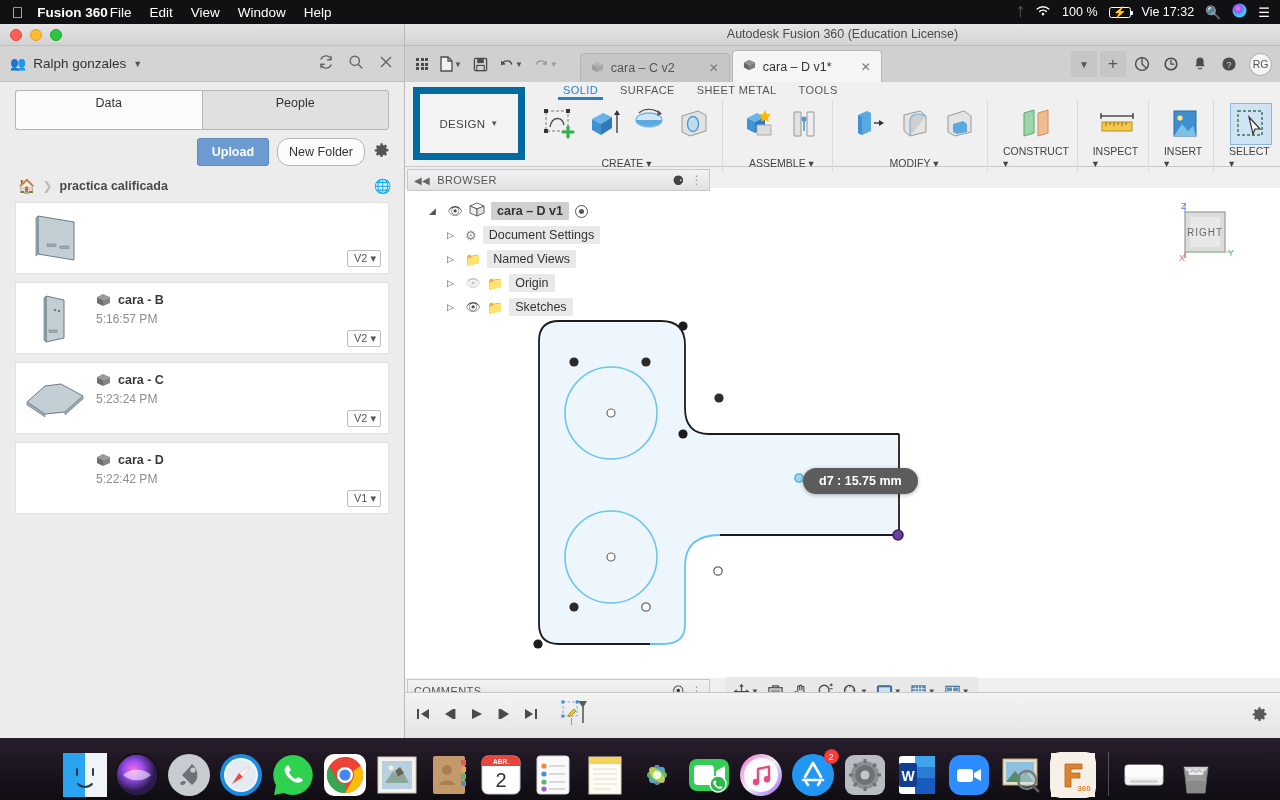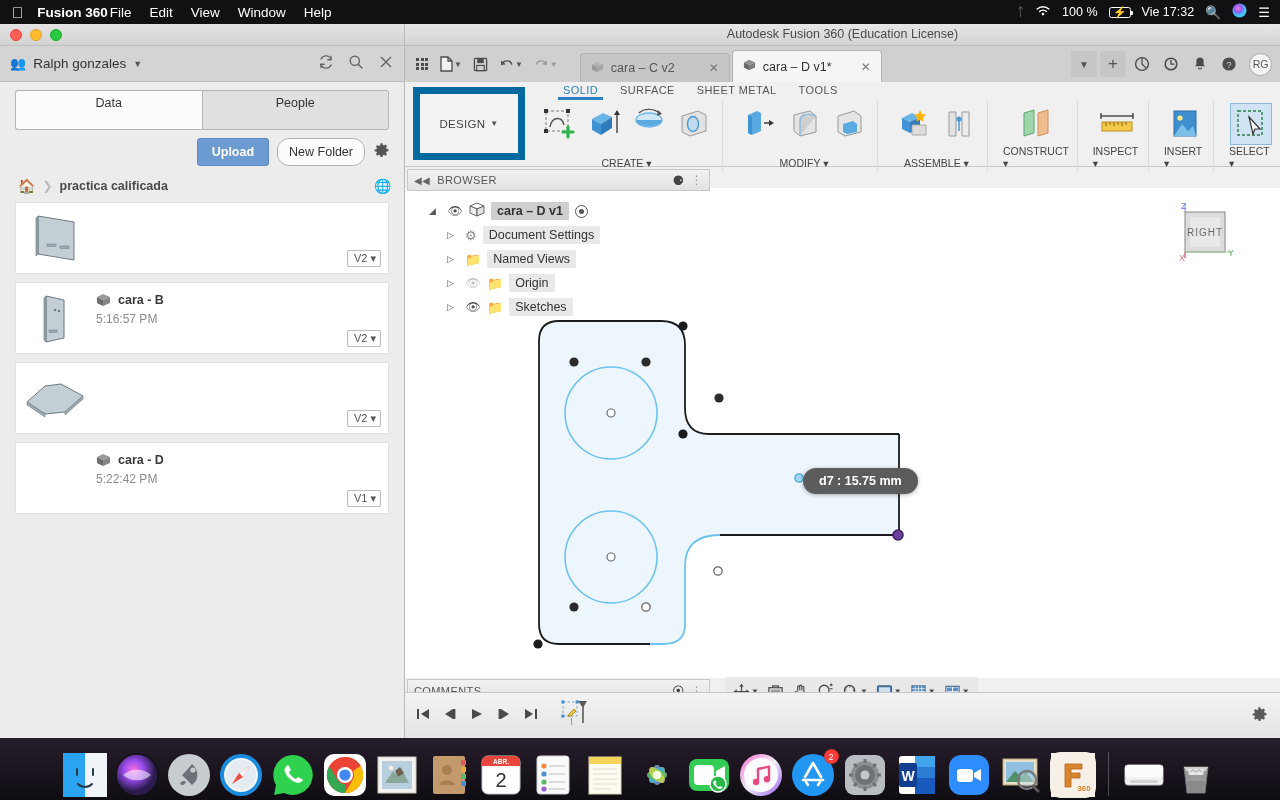--- a/index.html
+++ b/index.html
@@ -377,20 +377,33 @@
         <div class="dp-ver"><span>V2</span> ▾</div>
       </div>
 
       <div class="dp-item">
         <div class="dp-thumb">
           <svg width="72" height="52" viewBox="0 0 72 52">
             <polygon points="8,30 26,14 42,12 64,24 46,40 26,42" fill="#c3ced5" stroke="#6d7b83" stroke-width="1"></polygon>
             <polygon points="8,30 26,42 26,45 8,33" fill="#9dabb3" stroke="#6d7b83" stroke-width=".6"></polygon>
             <polygon points="46,40 64,24 64,27 46,43" fill="#9dabb3" stroke="#6d7b83" stroke-width=".6"></polygon>
           </svg>
+        </div>
+        <div class="dp-meta">
+          <div class="dp-name">
+            <span class="cube-ico">
+              <svg width="15" height="14" viewBox="0 0 15 14">
+                  <polygon points="1,4 7,1 14,4 7,7" fill="#9a9a9a"></polygon>
+                  <polygon points="1,4 7,7 7,13 1,10" fill="#6d6d6d"></polygon>
+                  <polygon points="14,4 7,7 7,13 14,10" fill="#858585"></polygon>
+                </svg>
+            </span>
+            <span>cara - C</span>
+          </div>
+          <div class="dp-time">5:23:24 PM</div>
         </div>
         <div class="dp-ver"><span>V2</span> ▾</div>
       </div>
 
       <div class="dp-item">
         <div class="dp-thumb"></div>
         <div class="dp-meta">
           <div class="dp-name">
             <span class="cube-ico">
               <svg width="15" height="14" viewBox="0 0 15 14">
@@ -563,63 +576,63 @@
                   </svg>
               </div>
             </div>
             <div class="grp-label"><span>CREATE</span> ▾</div>
           </div>
 
           <div class="grp">
             <div class="grp-icons">
               <div class="cmd">
                 <svg width="36" height="34" viewBox="0 0 36 34">
-                    <polygon points="7,8 16,4 20,6 20,24 11,28 7,26" fill="#5aa9e0"></polygon>
-                    <polygon points="7,8 11,10 11,28 7,26" fill="#3f93d4"></polygon>
-                    <path d="M23 16h8" stroke="#333" stroke-width="1.4"></path>
-                    <path d="M33 16l-5 3v-6z" fill="#333"></path>
-                  </svg>
-              </div>
-              <div class="cmd">
-                <svg width="36" height="34" viewBox="0 0 36 34">
-                    <polygon points="8,8 24,4 30,9 30,25 14,29 8,24" fill="#e4e4e4" stroke="#999"></polygon>
-                    <path d="M14 29V14c0-6 7-9 16-5" fill="#cfcfcf" stroke="#8ab8dc" stroke-width="1.4"></path>
-                  </svg>
-              </div>
-              <div class="cmd">
-                <svg width="36" height="34" viewBox="0 0 36 34">
-                    <polygon points="7,9 23,4 30,9 30,25 14,29 7,25" fill="#e4e4e4" stroke="#999"></polygon>
-                    <polygon points="12,17 22,14 26,17 26,25 16,27 12,25" fill="#5aa9e0"></polygon>
-                  </svg>
-              </div>
-            </div>
-            <div class="grp-label"><span>MODIFY</span> ▾</div>
-          </div>
-
-          <div class="grp">
-            <div class="grp-icons">
-              <div class="cmd">
-                <svg width="36" height="34" viewBox="0 0 36 34">
                     <polygon points="6,11 16,6 24,10 14,15" fill="#6ab4e8"></polygon>
                     <polygon points="6,11 14,15 14,26 6,22" fill="#3f93d4"></polygon>
                     <polygon points="24,10 14,15 14,26 24,21" fill="#2f7bbd"></polygon>
                     <polygon points="16,18 30,18 30,28 16,28" fill="#dcdcdc" stroke="#aaa"></polygon>
                     <path d="M24 3l1.8 4 4.2.6-3 3 .7 4.2L24 12.8 20.3 14.8l.7-4.2-3-3 4.2-.6z" fill="#ffb400"></path>
                   </svg>
               </div>
               <div class="cmd">
                 <svg width="36" height="34" viewBox="0 0 36 34">
                     <path d="M8 5h7v24H8z" fill="#e2e2e2" stroke="#999"></path>
                     <path d="M21 5h7v24h-7z" fill="#ededed" stroke="#999"></path>
                     <circle cx="18" cy="12" r="2.6" fill="#4e9ad0"></circle>
                     <path d="M18 14v10" stroke="#4e9ad0" stroke-width="1.6"></path>
                   </svg>
               </div>
             </div>
             <div class="grp-label"><span>ASSEMBLE</span> ▾</div>
+          </div>
+
+          <div class="grp">
+            <div class="grp-icons">
+              <div class="cmd">
+                <svg width="36" height="34" viewBox="0 0 36 34">
+                    <polygon points="7,8 16,4 20,6 20,24 11,28 7,26" fill="#5aa9e0"></polygon>
+                    <polygon points="7,8 11,10 11,28 7,26" fill="#3f93d4"></polygon>
+                    <path d="M23 16h8" stroke="#333" stroke-width="1.4"></path>
+                    <path d="M33 16l-5 3v-6z" fill="#333"></path>
+                  </svg>
+              </div>
+              <div class="cmd">
+                <svg width="36" height="34" viewBox="0 0 36 34">
+                    <polygon points="8,8 24,4 30,9 30,25 14,29 8,24" fill="#e4e4e4" stroke="#999"></polygon>
+                    <path d="M14 29V14c0-6 7-9 16-5" fill="#cfcfcf" stroke="#8ab8dc" stroke-width="1.4"></path>
+                  </svg>
+              </div>
+              <div class="cmd">
+                <svg width="36" height="34" viewBox="0 0 36 34">
+                    <polygon points="7,9 23,4 30,9 30,25 14,29 7,25" fill="#e4e4e4" stroke="#999"></polygon>
+                    <polygon points="12,17 22,14 26,17 26,25 16,27 12,25" fill="#5aa9e0"></polygon>
+                  </svg>
+              </div>
+            </div>
+            <div class="grp-label"><span>MODIFY</span> ▾</div>
           </div>
 
           <div class="grp">
             <div class="grp-icons">
               <div class="cmd">
                 <svg width="40" height="34" viewBox="0 0 40 34">
                     <polygon points="8,6 18,3 18,26 8,29" fill="#9ed5ab" stroke="#5aa86c"></polygon>
                     <polygon points="22,6 32,3 32,26 22,29" fill="#efbb8f" stroke="#cf8f5c"></polygon>
                   </svg>
               </div>

